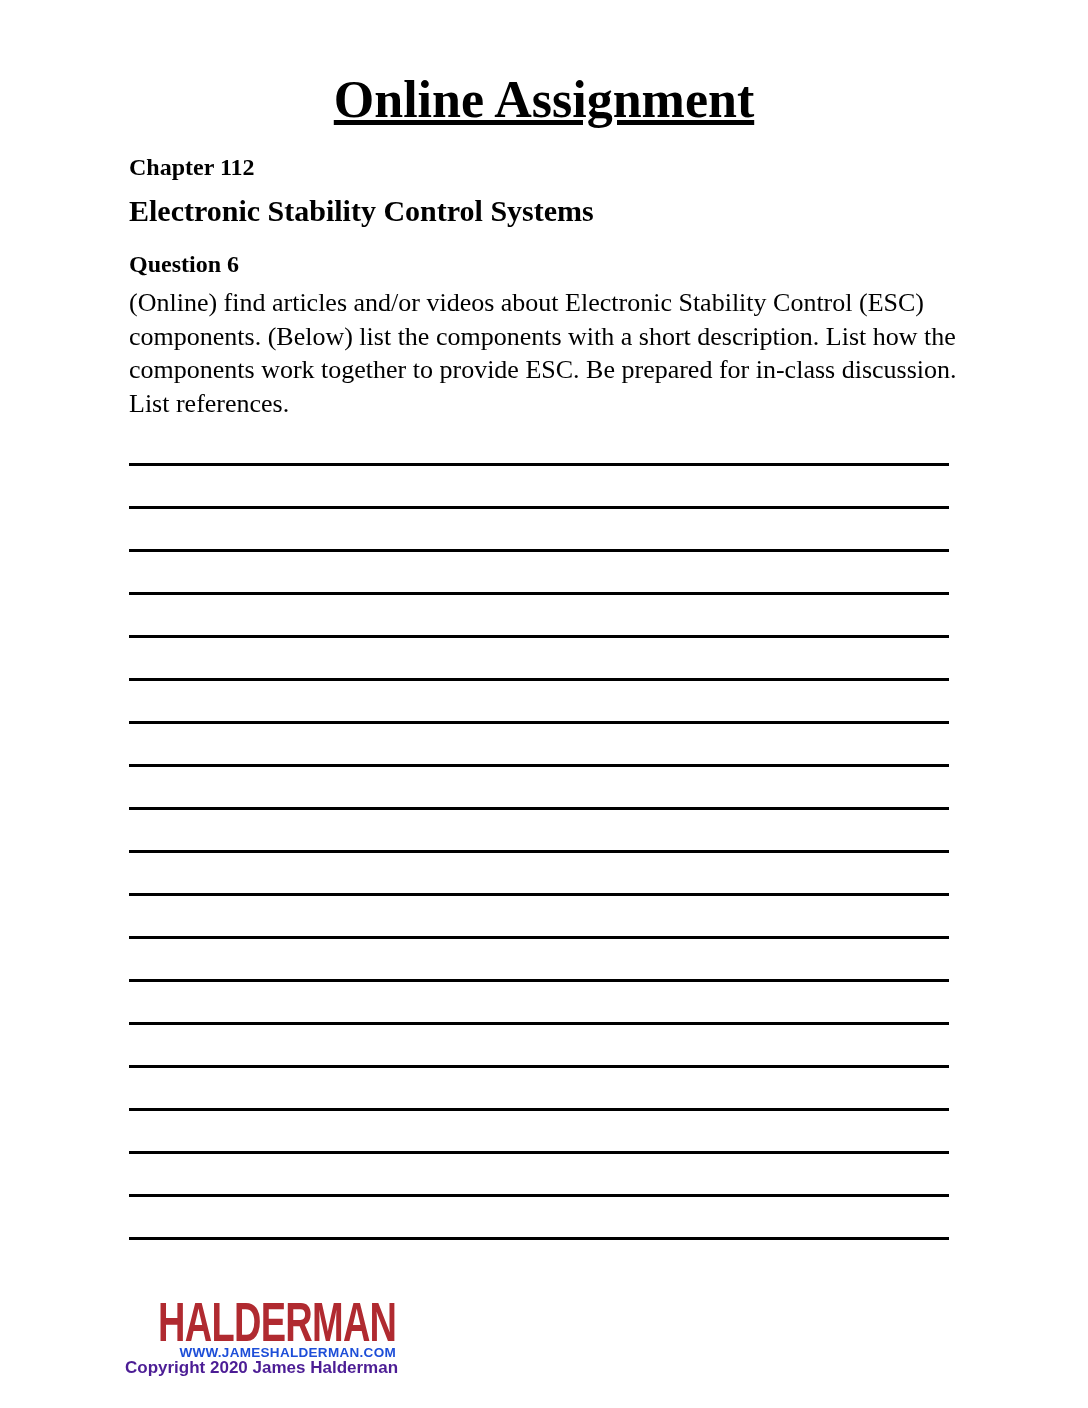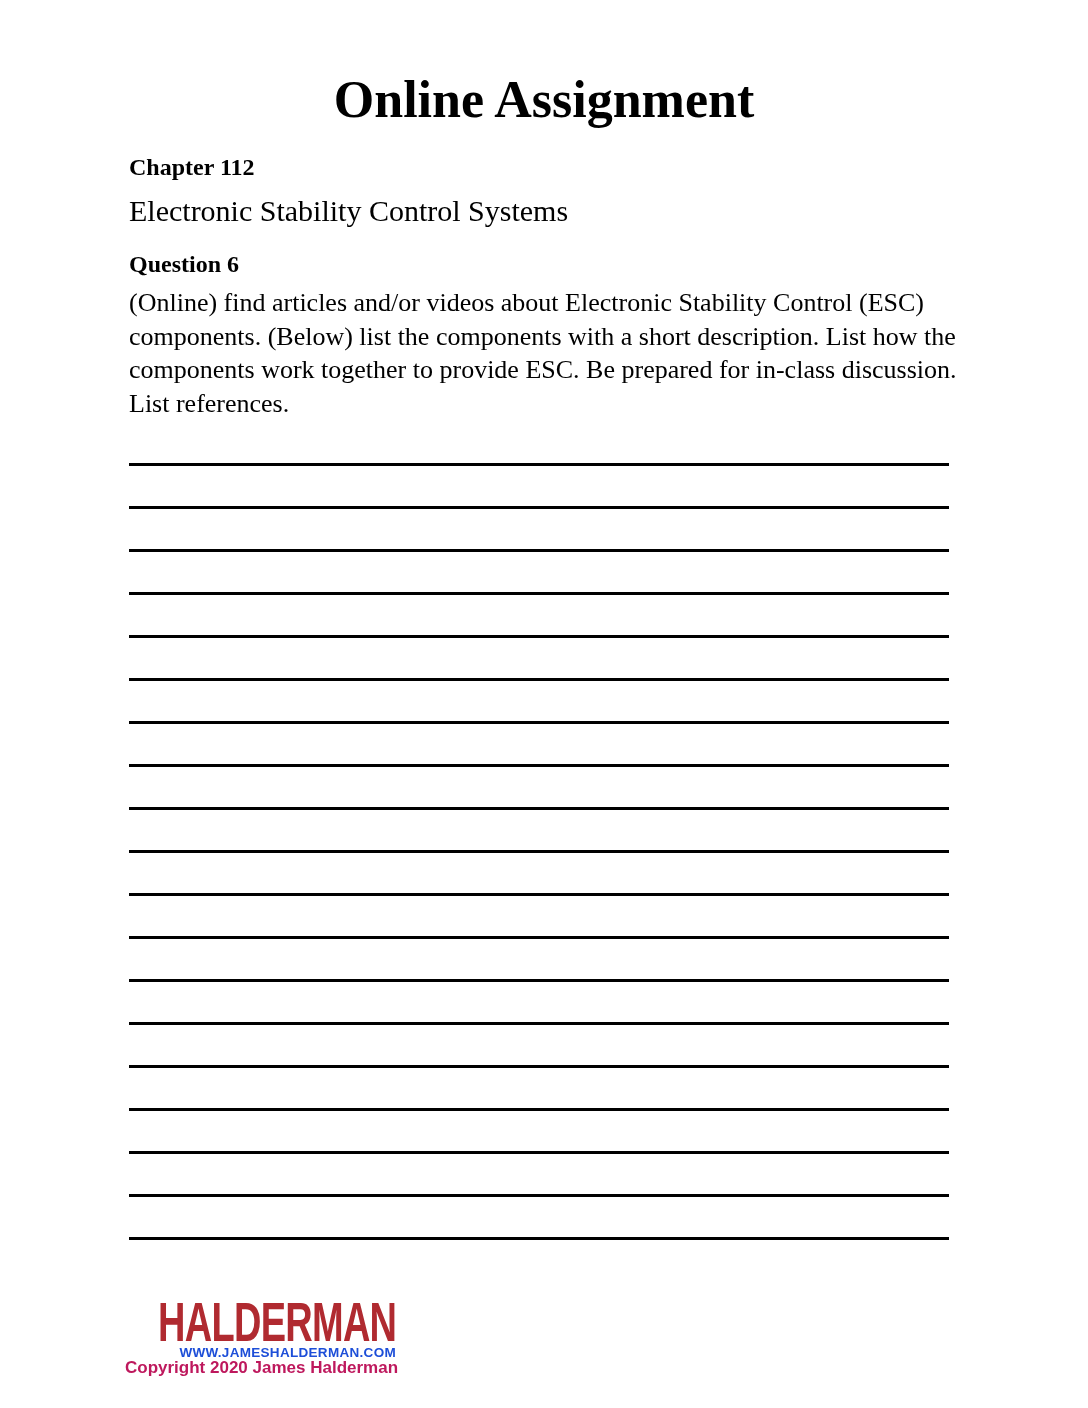--- a/index.html
+++ b/index.html
@@ -19,35 +19,36 @@
   .title {
     position: absolute;
     top: 70px;
     left: 0;
     width: 1088px;
     text-align: center;
     font-size: 52px;
     font-weight: bold;
     line-height: 1.15;
     letter-spacing: 0px;
+    text-decoration: underline;
   }
   .chapter-number {
     position: absolute;
     top: 153px;
     left: 129px;
     font-size: 24px;
     font-weight: bold;
     line-height: 1.2;
   }
   .chapter-title {
     position: absolute;
     top: 193px;
     left: 129px;
     font-size: 30px;
-    font-weight: normal;
+    font-weight: bold;
     line-height: 1.2;
   }
   .question-label {
     position: absolute;
     top: 250px;
     left: 129px;
     font-size: 24px;
     font-weight: bold;
     line-height: 1.2;
   }
@@ -102,21 +103,21 @@
     color: #1d4ed8;
     white-space: nowrap;
   }
   .copyright {
     position: absolute;
     top: 1358px;
     left: 125px;
     font-family: "Liberation Sans", sans-serif;
     font-weight: bold;
     font-size: 17px;
-    color: #be185d;
+    color: #4c1d95;
     white-space: nowrap;
   }
 </style>
 </head>
 <body>
 
 <div class="page">
 
   <div class="title">Online Assignment</div>
 

